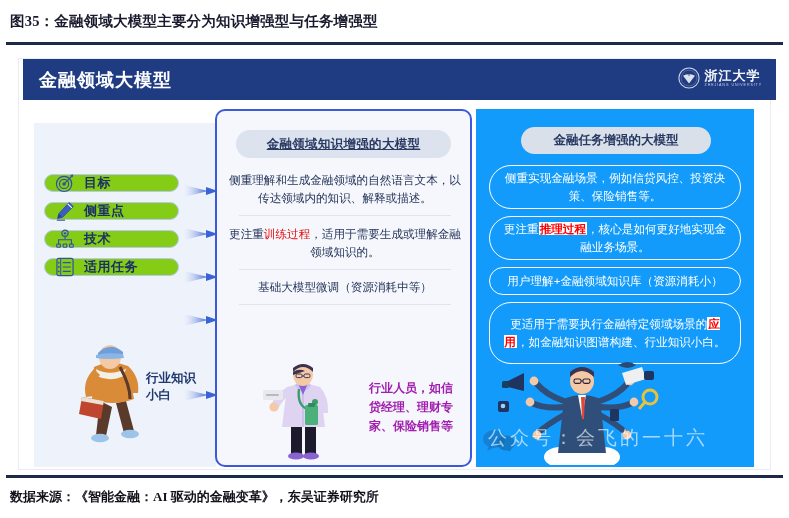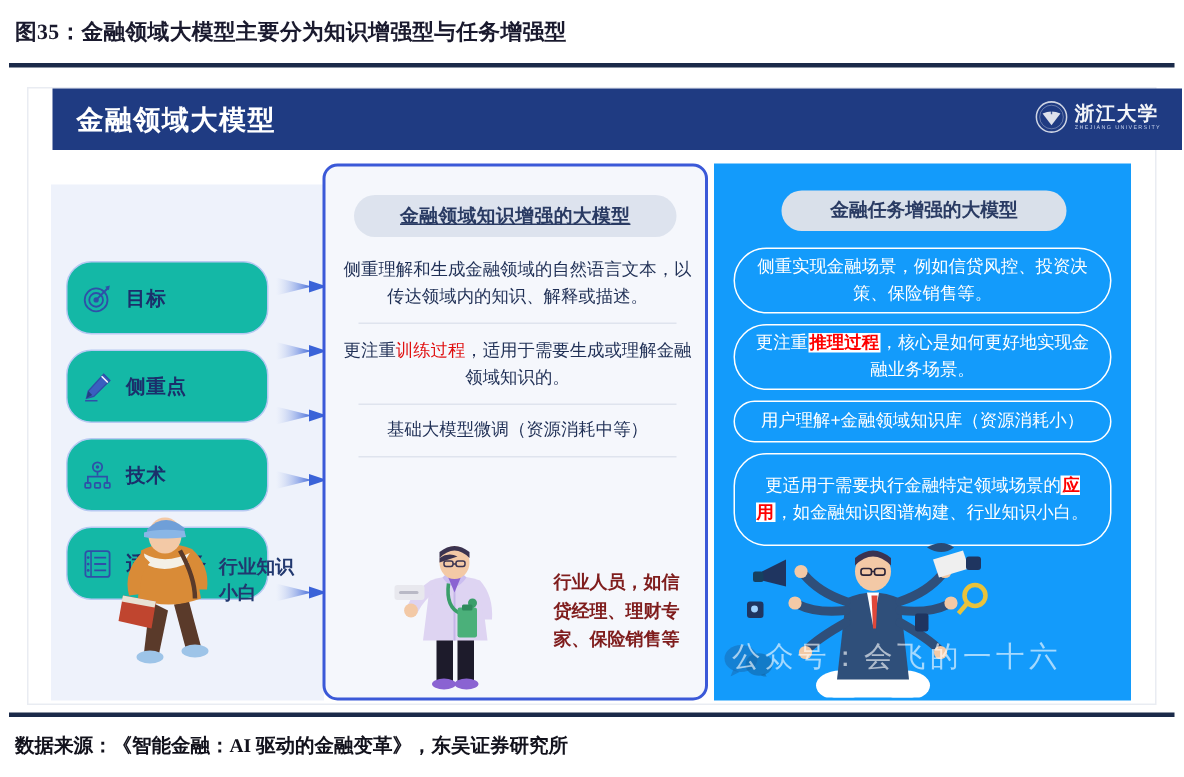--- a/index.html
+++ b/index.html
@@ -32,21 +32,21 @@
     font-weight: bold; font-size: 13px; color: #12121c;
     white-space: nowrap;
   }
 
   
   .slide {
     position: absolute; left: 18px; top: 58px; width: 753px; height: 412px;
     background: #ffffff; border: 1px solid #e9ecf2;
   }
   .slide-header {
-    position: absolute; left: 16px; top: 0; width: 753px; height: 41px;
+    position: absolute; left: 4px; top: 0; width: 753px; height: 41px;
     background: #1f3b82;
   }
   .slide-header-title {
     position: absolute; left: 16px; top: 9px;
     color: #ffffff; font-size: 18px; font-weight: bold; letter-spacing: 1px;
   }
   .zju-logo {
     position: absolute; right: 14px; top: 8px;
     display: flex; align-items: center; gap: 5px;
   }
@@ -59,22 +59,22 @@
   
   .panels { position: absolute; left: 0; top: 41px; width: 753px; height: 371px; }
 
   
   .panel-left {
     position: absolute; left: 15px; top: 23px; width: 182px; height: 344px;
     background: #eef2fb;
   }
   .pill-list { position: absolute; left: 10px; top: 51px; width: 135px; }
   .pill {
-    position: relative; height: 49px; margin-bottom: 10px;
-    background: #14b8a6; border: 1px solid #b7c9f2; border-radius: 17px;
+    position: relative; height: 18px; margin-bottom: 10px;
+    background: #84cc16; border: 1px solid #b7c9f2; border-radius: 17px;
     display: flex; align-items: center; padding-left: 9px; gap: 8px;
   }
   .pill-icon { width: 22px; height: 22px; flex: 0 0 22px; }
   .pill-label { color: #1b2f6b; font-size: 13px; font-weight: bold; letter-spacing: .5px; }
   .arrow { position: absolute; width: 38px; height: 16px; }
   .novice {
     position: absolute; left: 10px; top: 216px; width: 160px; height: 110px;
   }
   .novice-caption {
     position: absolute; left: 112px; top: 247px; width: 52px;
@@ -96,21 +96,21 @@
   .mid-block {
     position: absolute; left: 12px; width: 232px;
     color: #1f2f55; font-size: 11.6px; line-height: 18px; text-align: center;
   }
   .mid-sep {
     position: absolute; left: 22px; width: 212px; height: 1px; background: #dfe4ee;
   }
   .mid-illus { position: absolute; left: 26px; top: 250px; width: 120px; height: 100px; }
   .mid-caption {
     position: absolute; left: 152px; top: 268px; width: 86px;
-    color: #7f1d1d; font-size: 12px; font-weight: bold; line-height: 19px;
+    color: #a21caf; font-size: 12px; font-weight: bold; line-height: 19px;
   }
 
   
   .panel-right {
     position: absolute; left: 457px; top: 9px; width: 278px; height: 358px;
     background: #139bfb; overflow: hidden;
   }
   .r-head {
     position: absolute; left: 45px; top: 18px; width: 190px; height: 27px;
     background: #d9e0ea; border-radius: 14px;

